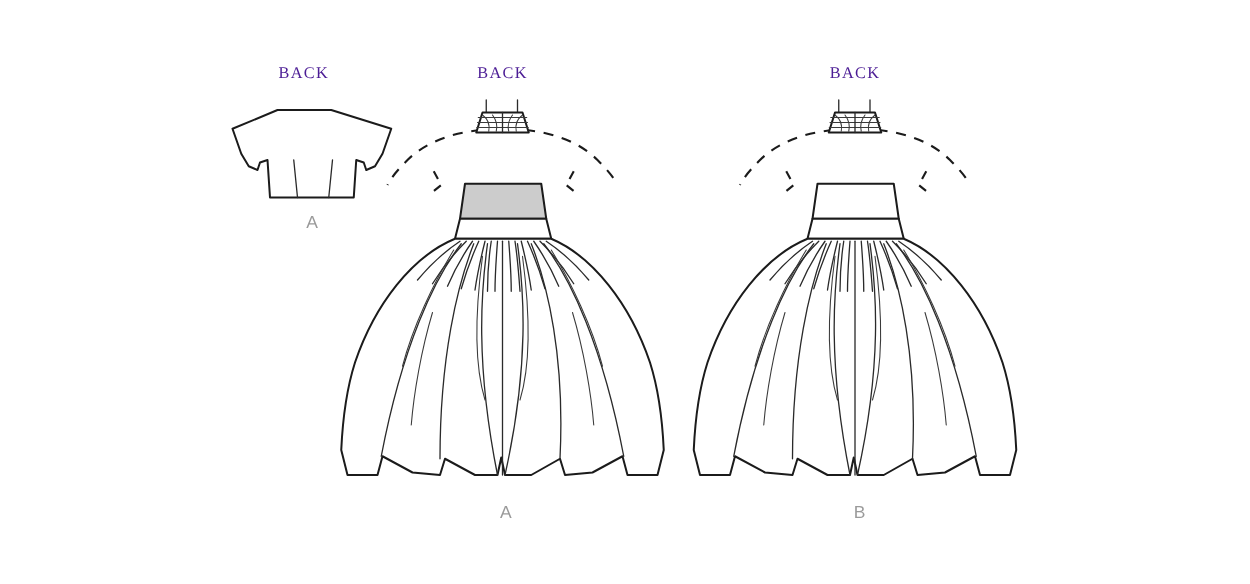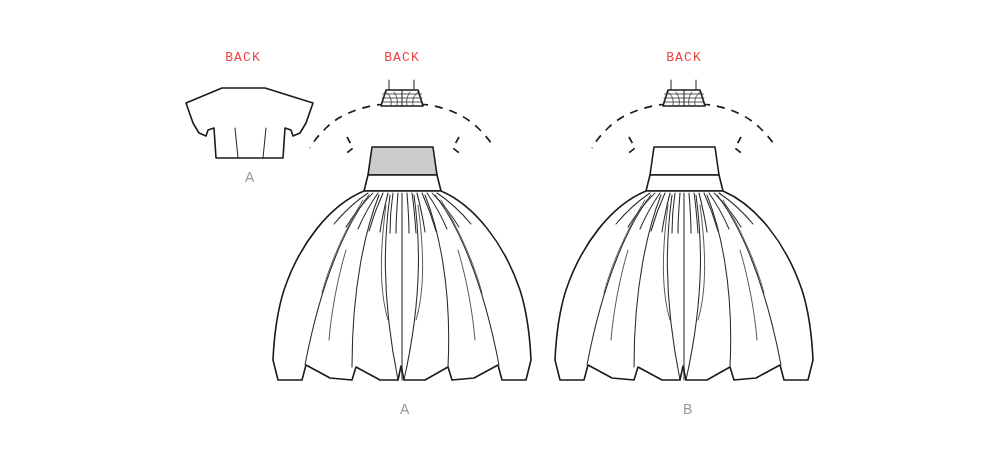--- a/index.html
+++ b/index.html
@@ -61,22 +61,22 @@
   }
   .dashed-short {
     fill: none;
     stroke: #1b1b1b;
     stroke-width: 1.7;
     stroke-linecap: butt;
     stroke-dasharray: 7 6;
   }
   .cap-label {
     position: absolute;
-    color: #ef4444;
-    font-family: Liberation Mono, monospace;
+    color: #4c1d95;
+    font-family: Liberation Serif, serif;
     font-size: 13px;
     letter-spacing: 1.1px;
     white-space: nowrap;
     transform: translateX(-50%);
     user-select: none;
   }
   .view-label {
     position: absolute;
     color: #9a9a9a;
     font-family: "Liberation Sans", sans-serif;

